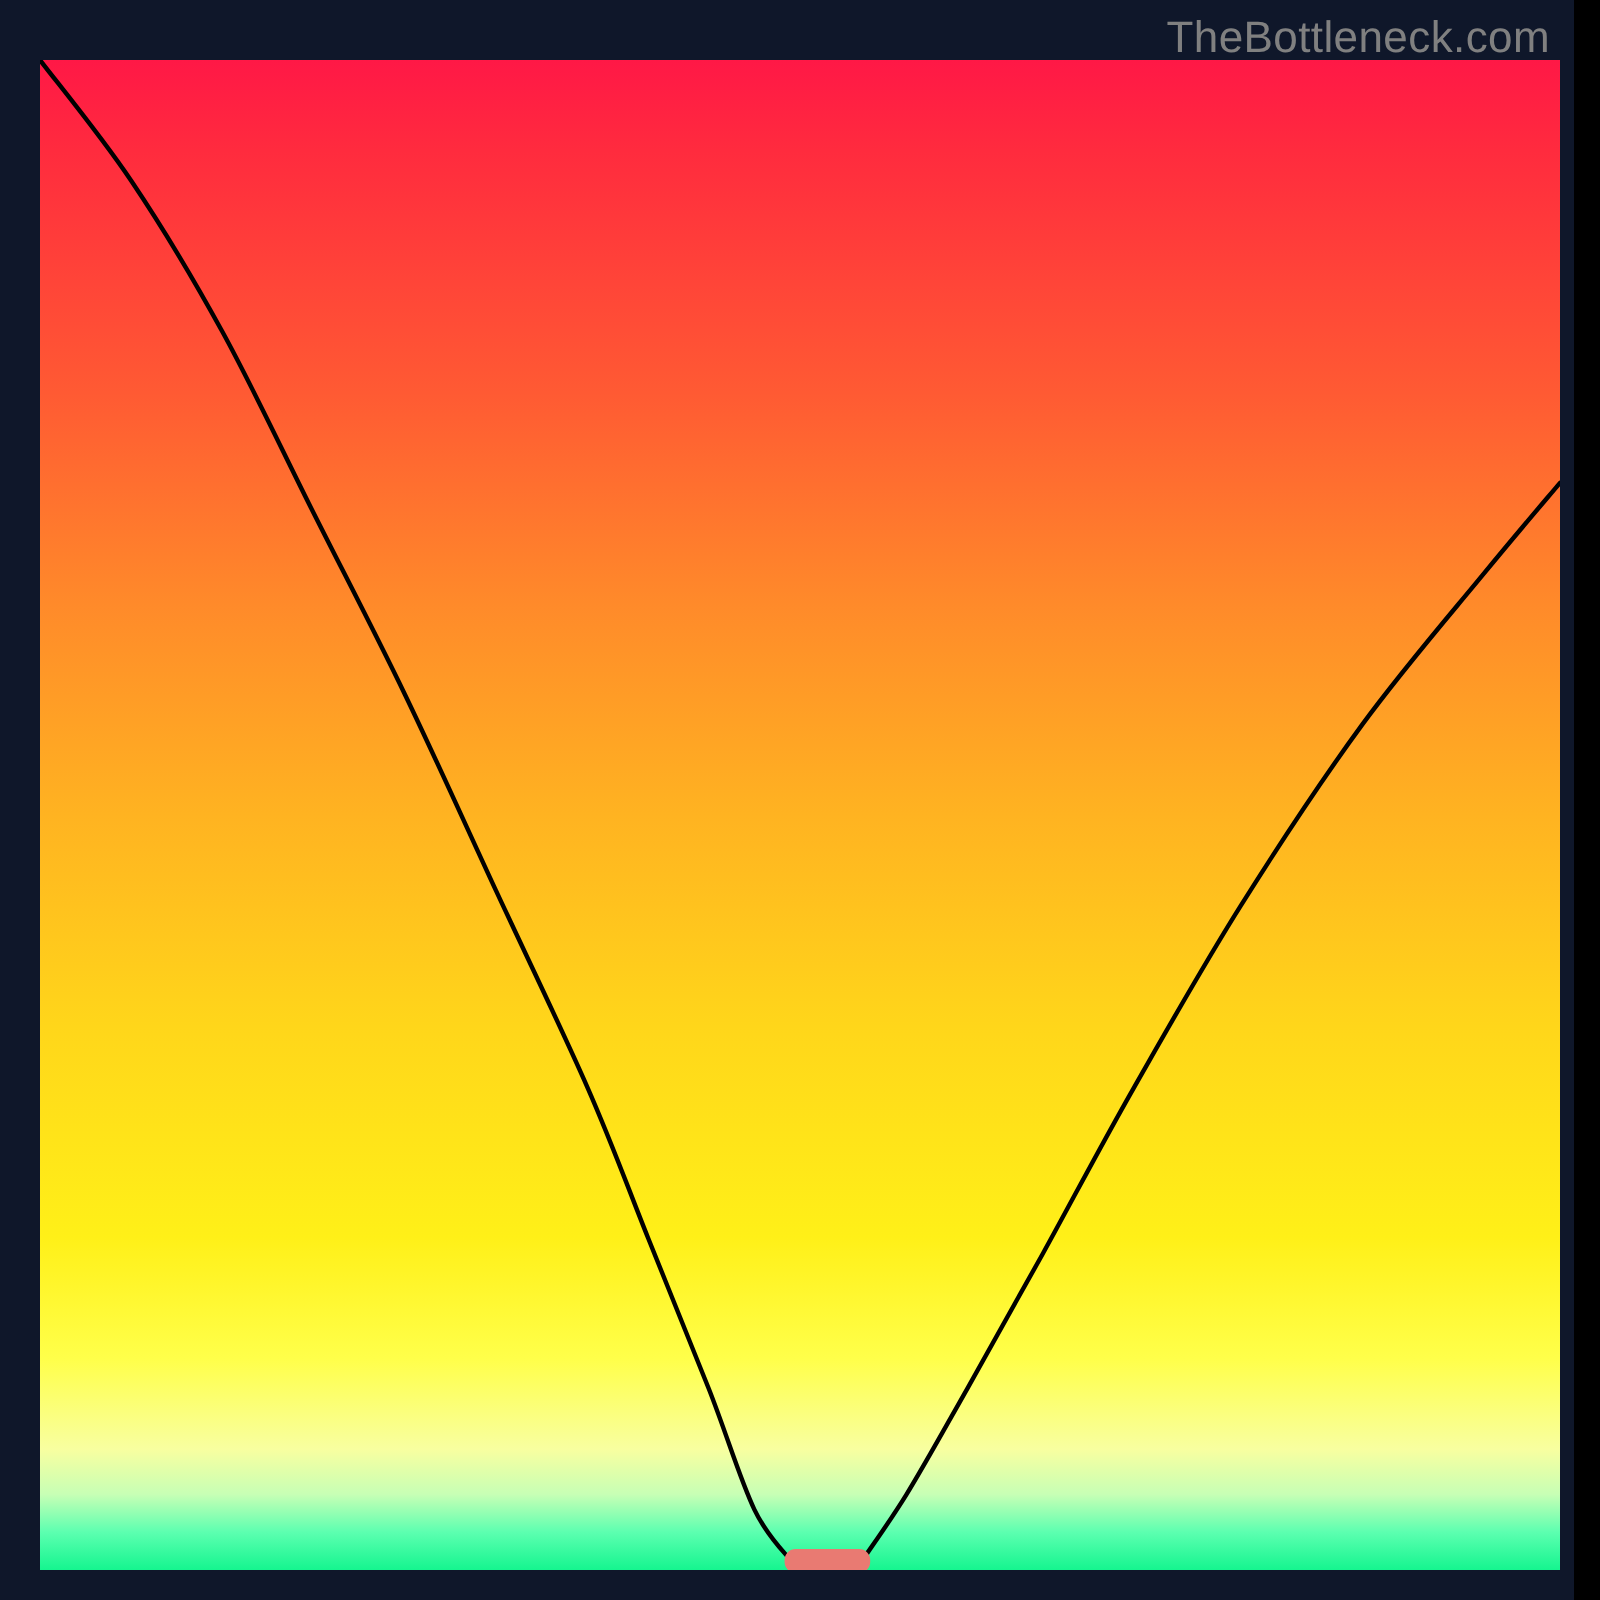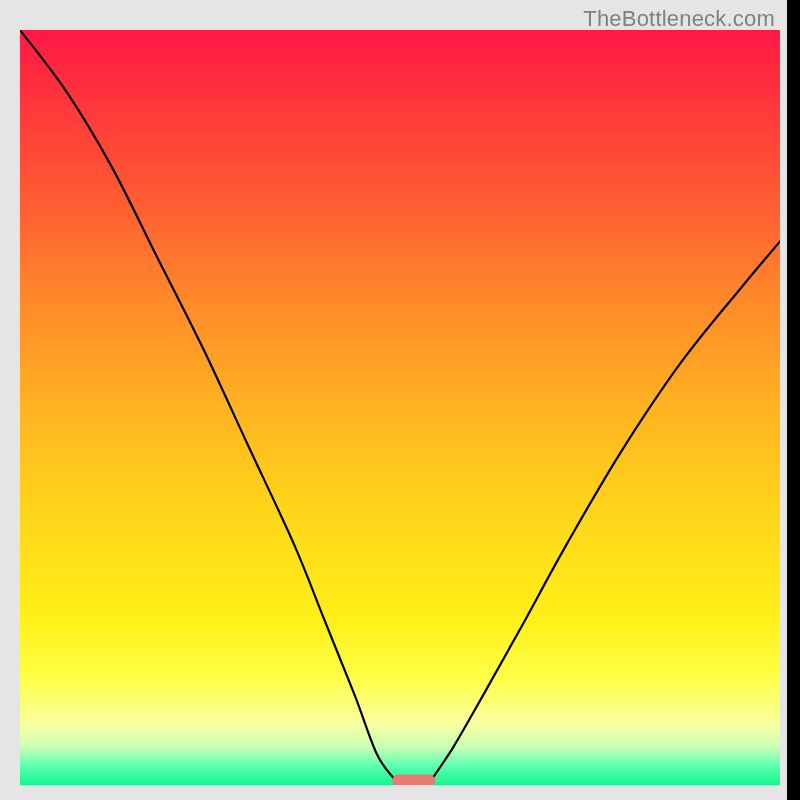--- a/index.html
+++ b/index.html
@@ -8,21 +8,21 @@
     width: 800px;
     height: 800px;
     overflow: hidden;
     background: #000;
     font-family: Arial, Helvetica, sans-serif;
   }
   .stage {
     position: relative;
     width: 787px;
     height: 800px;
-    background: #e5e5e5;
+    background: #0f172a;
   }
   
   .plot {
     position: absolute;
     left: 20px;
     top: 30px;
     width: 760px;
     height: 755px;
     
     background: linear-gradient(

